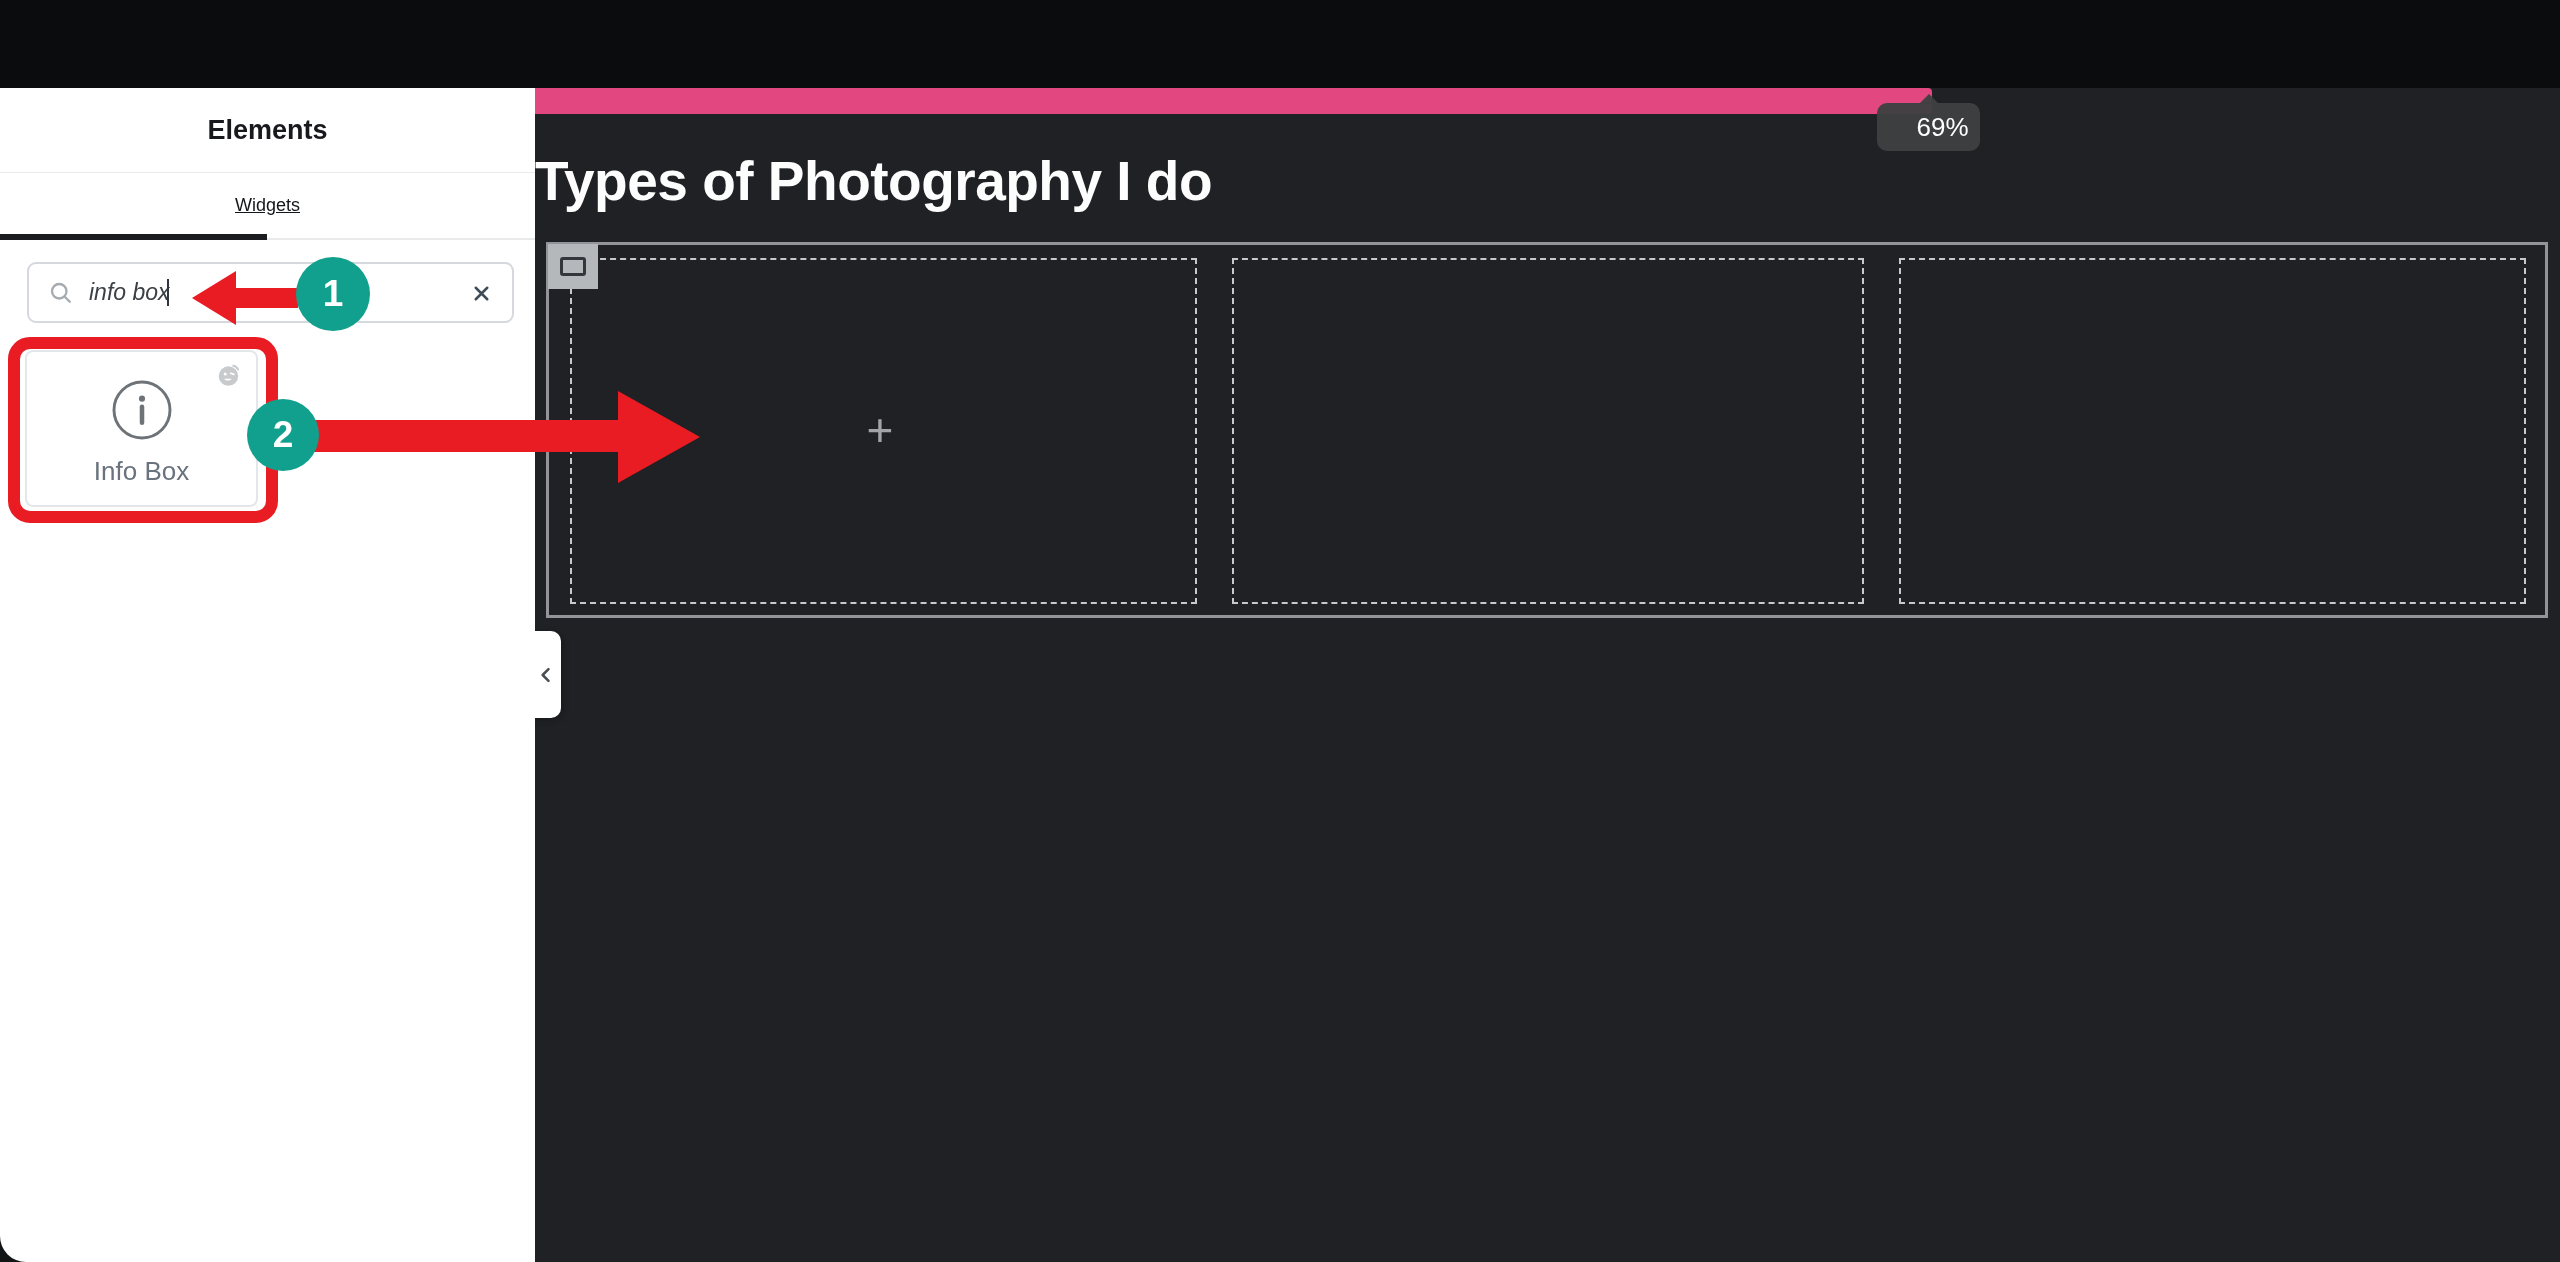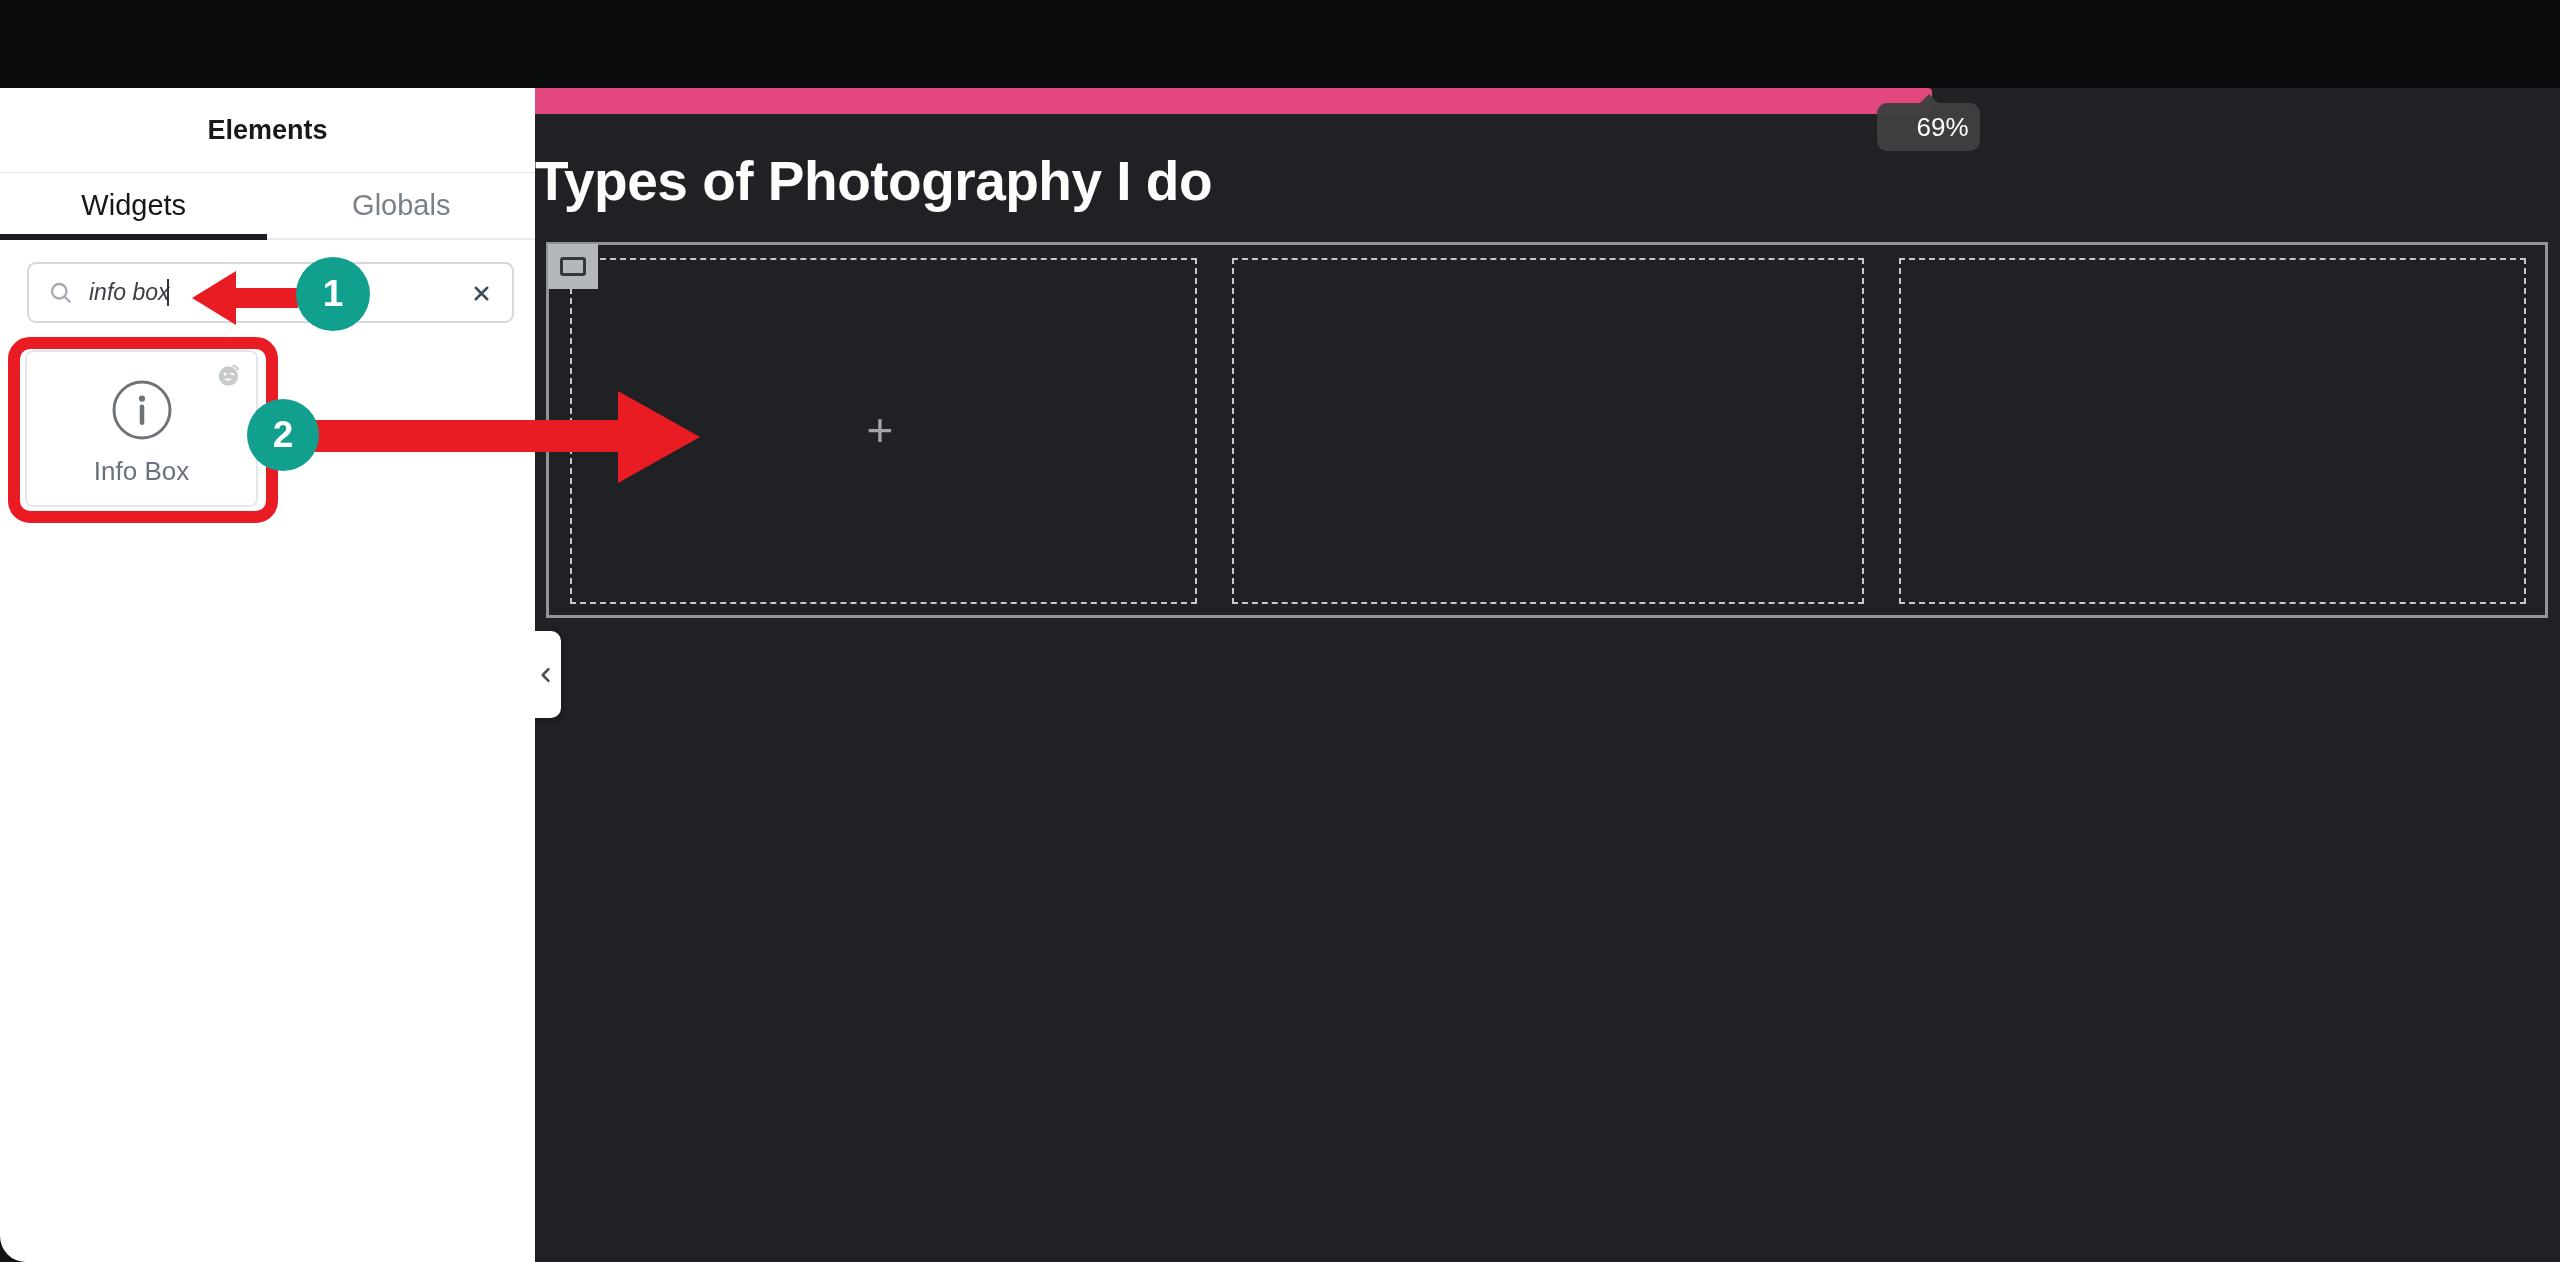--- a/index.html
+++ b/index.html
@@ -33,21 +33,21 @@
   .noti-dot{left:1999px;top:16px;width:17px;height:17px;border-radius:50%;background:var(--publish-pink);z-index:2;}
   .publish-btn{left:2290px;top:0;width:198px;height:88px;background:var(--publish-pink);display:flex;align-items:center;justify-content:center;cursor:pointer;}
   .publish-btn span{color:var(--publish-text);font-size:30px;font-weight:700;}
   .publish-dd{left:2488px;top:0;width:72px;height:88px;background:var(--publish-pink);border-left:2px solid #cf9bd4;display:flex;align-items:center;justify-content:center;cursor:pointer;}
 
   
   .panel{left:0;top:88px;width:535px;height:1174px;background:var(--panel-bg);border-bottom-left-radius:26px;z-index:30;}
   .panel-title{left:0;top:88px;width:535px;height:84px;display:flex;align-items:center;justify-content:center;
                color:#17191c;font-size:27px;font-weight:700;z-index:31;}
   .tabs{left:0;top:172px;width:535px;height:68px;border-top:1px solid #e8eaec;border-bottom:2px solid #e8eaec;display:flex;z-index:31;}
-  .tab{flex:1;display:flex;align-items:center;justify-content:center;font-size:29px;cursor:pointer;}
+  .tab{flex:1;display:flex;align-items:center;justify-content:center;font-size:18px;cursor:pointer;text-decoration:underline;}
   .tab.active{color:#14161a;font-weight:500;}
   .tab.inactive{color:#7a8087;font-weight:400;}
   .tab-underline{left:0;top:234px;width:267px;height:6px;background:#1a1c1f;z-index:32;}
   .search-box{left:27px;top:262px;width:487px;height:61px;border:2px solid #d5d8dc;border-radius:9px;background:#fff;z-index:31;display:flex;align-items:center;}
   .search-input{border:none;outline:none;background:transparent;font-family:"Liberation Sans",sans-serif;
                 font-size:23px;font-style:italic;color:#3a4046;width:330px;margin-left:14px;}
   .caret{left:167px;top:279px;width:2px;height:27px;background:#2f353a;z-index:33;}
   .clear-btn{position:absolute;right:16px;top:14px;width:30px;height:30px;display:flex;align-items:center;justify-content:center;cursor:pointer;}
   .widget-card{left:25px;top:350px;width:233px;height:157px;background:#fff;border:2px solid #e4e7ea;border-radius:8px;z-index:31;cursor:pointer;}
   .widget-icon-wrap{position:absolute;left:0;right:0;top:26px;display:flex;justify-content:center;}
@@ -218,21 +218,20 @@
     <svg width="30" height="30" viewBox="0 0 24 24" fill="none" stroke="#261532" stroke-width="2.4">
       <path d="M6 9l6 6 6-6" stroke-linecap="round" stroke-linejoin="round"></path>
     </svg>
   </div>
 
   <div class="abs panel"></div>
   <div class="abs panel-title">Elements</div>
 
   <div class="abs tabs">
     <div class="tab active">Widgets</div>
-    <div class="tab inactive">Globals</div>
   </div>
   <div class="abs tab-underline"></div>
 
   <div class="abs search-box">
     <svg width="28" height="28" viewBox="0 0 24 24" fill="none" stroke="#a6abb0" stroke-width="2" style="margin-left:18px;">
       <circle cx="10.5" cy="10.5" r="6.2"></circle>
       <path d="M15.2 15.2L19.5 19.5" stroke-linecap="round"></path>
     </svg>
     <input class="search-input" type="text" readonly="" value="info box" style="">
     <div class="clear-btn">

